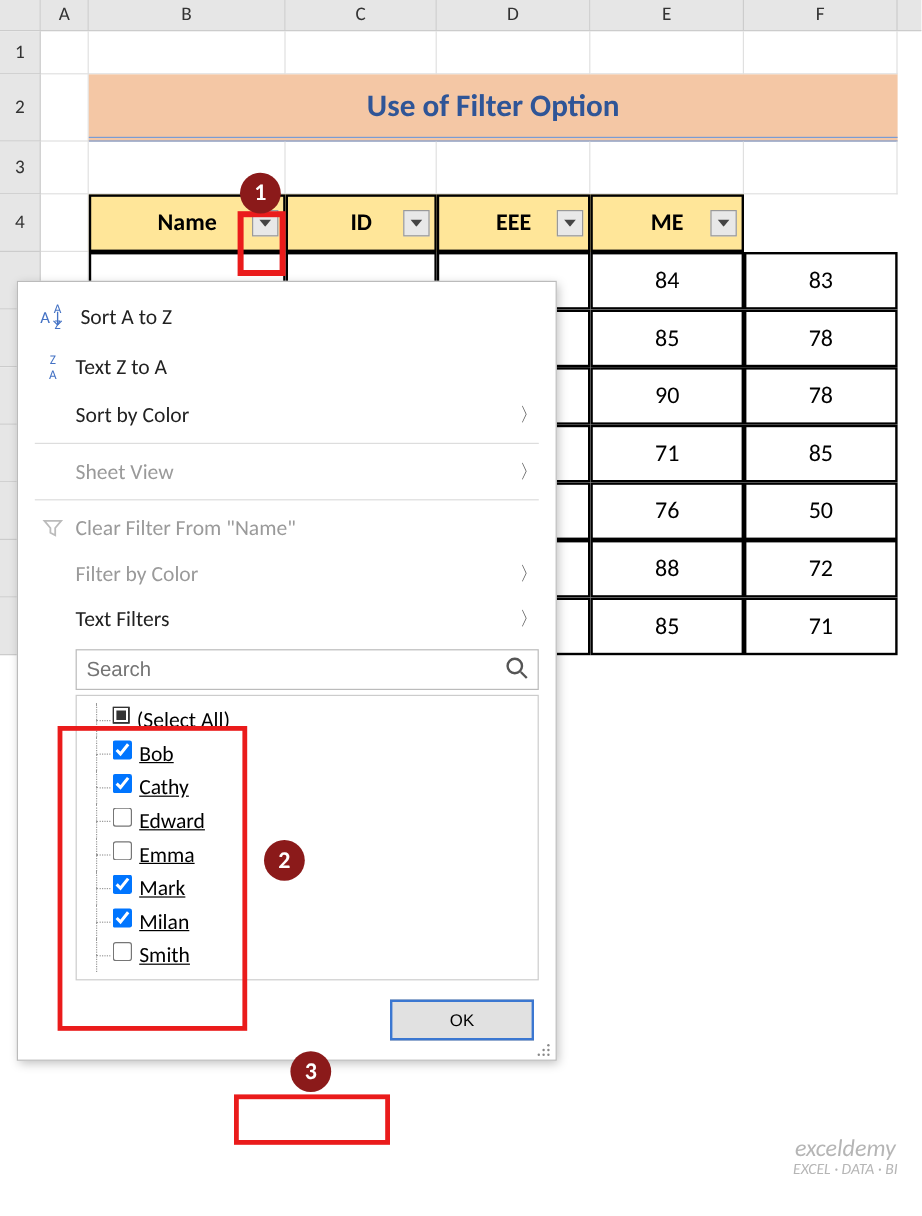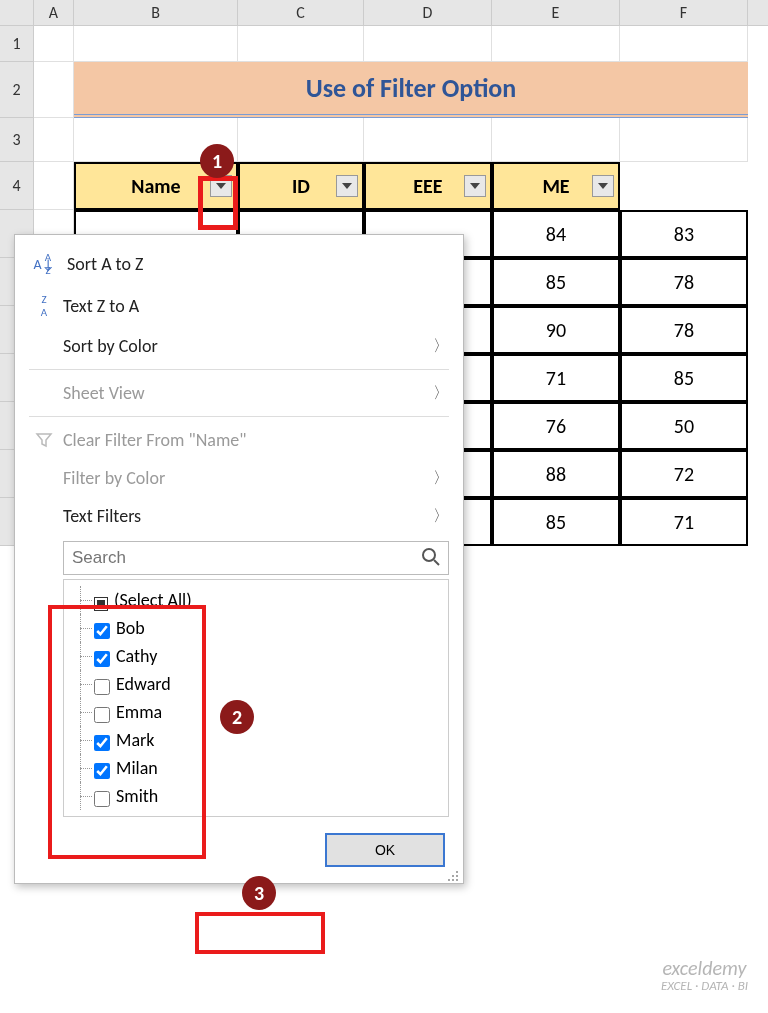--- a/index.html
+++ b/index.html
@@ -45,38 +45,38 @@
   .menu-item.disabled { color: #9a9a9a; }
   .menu-item .micon { width: 30px; display: flex; justify-content: center; margin-right: 4px; font-size: 14px; color: #4472c4; }
   .menu-item .arrow { margin-left: auto; color: #555; font-size: 16px; }
   .menu-sep { border-top: 1px solid #ddd; margin: 4px 14px; }
   
   .search-box { margin: 6px 14px 2px 48px; position: relative; }
   .search-box input { width: 100%; height: 34px; border: 1px solid #bbb; padding: 4px 20px 4px 8px; font-size: 17px; color: #888; }
   .search-box .sicon { position: absolute; right: 8px; top: 6px; font-size: 18px; color: #555; }
   
   .check-list { margin: 4px 14px 6px 48px; border: 1px solid #ccc; max-height: 330px; overflow: auto; padding: 6px 10px; position: relative; }
-  .check-item { display: flex; align-items: flex-end; font-size: 18px; padding: 3px 0 3px 20px; position: relative; }
+  .check-item { display: flex; align-items: flex-start; font-size: 18px; padding: 3px 0 3px 20px; position: relative; text-decoration: underline; }
   .check-item::before { content: ""; position: absolute; left: 6px; top: 0; bottom: 0; border-left: 1px dotted #999; }
   .check-item .dash { position: absolute; left: 6px; top: 50%; width: 12px; border-top: 1px dotted #999; }
   .check-item input { width: 16px; height: 16px; margin-right: 6px; }
   .check-item .sa { width: 14px; height: 14px; border: 1px solid #333; background: #333; margin-right: 6px; display: inline-block; box-shadow: inset 0 0 0 2px #fff; }
   
   .dlg-buttons { display: flex; justify-content: flex-end; gap: 18px; margin: 16px 18px 8px; }
   .dlg-buttons button { width: 120px; height: 34px; font-size: 14px; background: #e1e1e1; border: 1px solid #999; cursor: pointer; }
   .dlg-buttons button.ok { outline: 2px solid #3b77d1; outline-offset: -2px; }
   
   .resize-grip { position: absolute; right: 4px; bottom: 4px; width: 12px; height: 12px; }
   
   
   .callout { position: absolute; width: 34px; height: 34px; border-radius: 50%; background: #8b1a1a; color: #fff; font-weight: bold; font-size: 20px; display: flex; align-items: center; justify-content: center; z-index: 30; }
   .redbox { position: absolute; border: 4px solid #ea1b1b; z-index: 25; }
   .redbox.r1 { border-width: 5px; }
   
-  .watermark { position: absolute; right: 20px; bottom: 20px; font-size: 13px; color: rgba(120,120,120,.55); font-style: italic; text-align: center; line-height: 1.1; }
+  .watermark { position: absolute; right: 20px; bottom: 31px; font-size: 13px; color: rgba(120,120,120,.55); font-style: italic; text-align: center; line-height: 1.1; }
 </style>
 </head>
 <body>
 
 <div class="col-headers">
   <div class="corner"></div>
   <div class="col-head col-A">A</div>
   <div class="col-head col-B">B</div>
   <div class="col-head col-C">C</div>
   <div class="col-head col-D">D</div>

